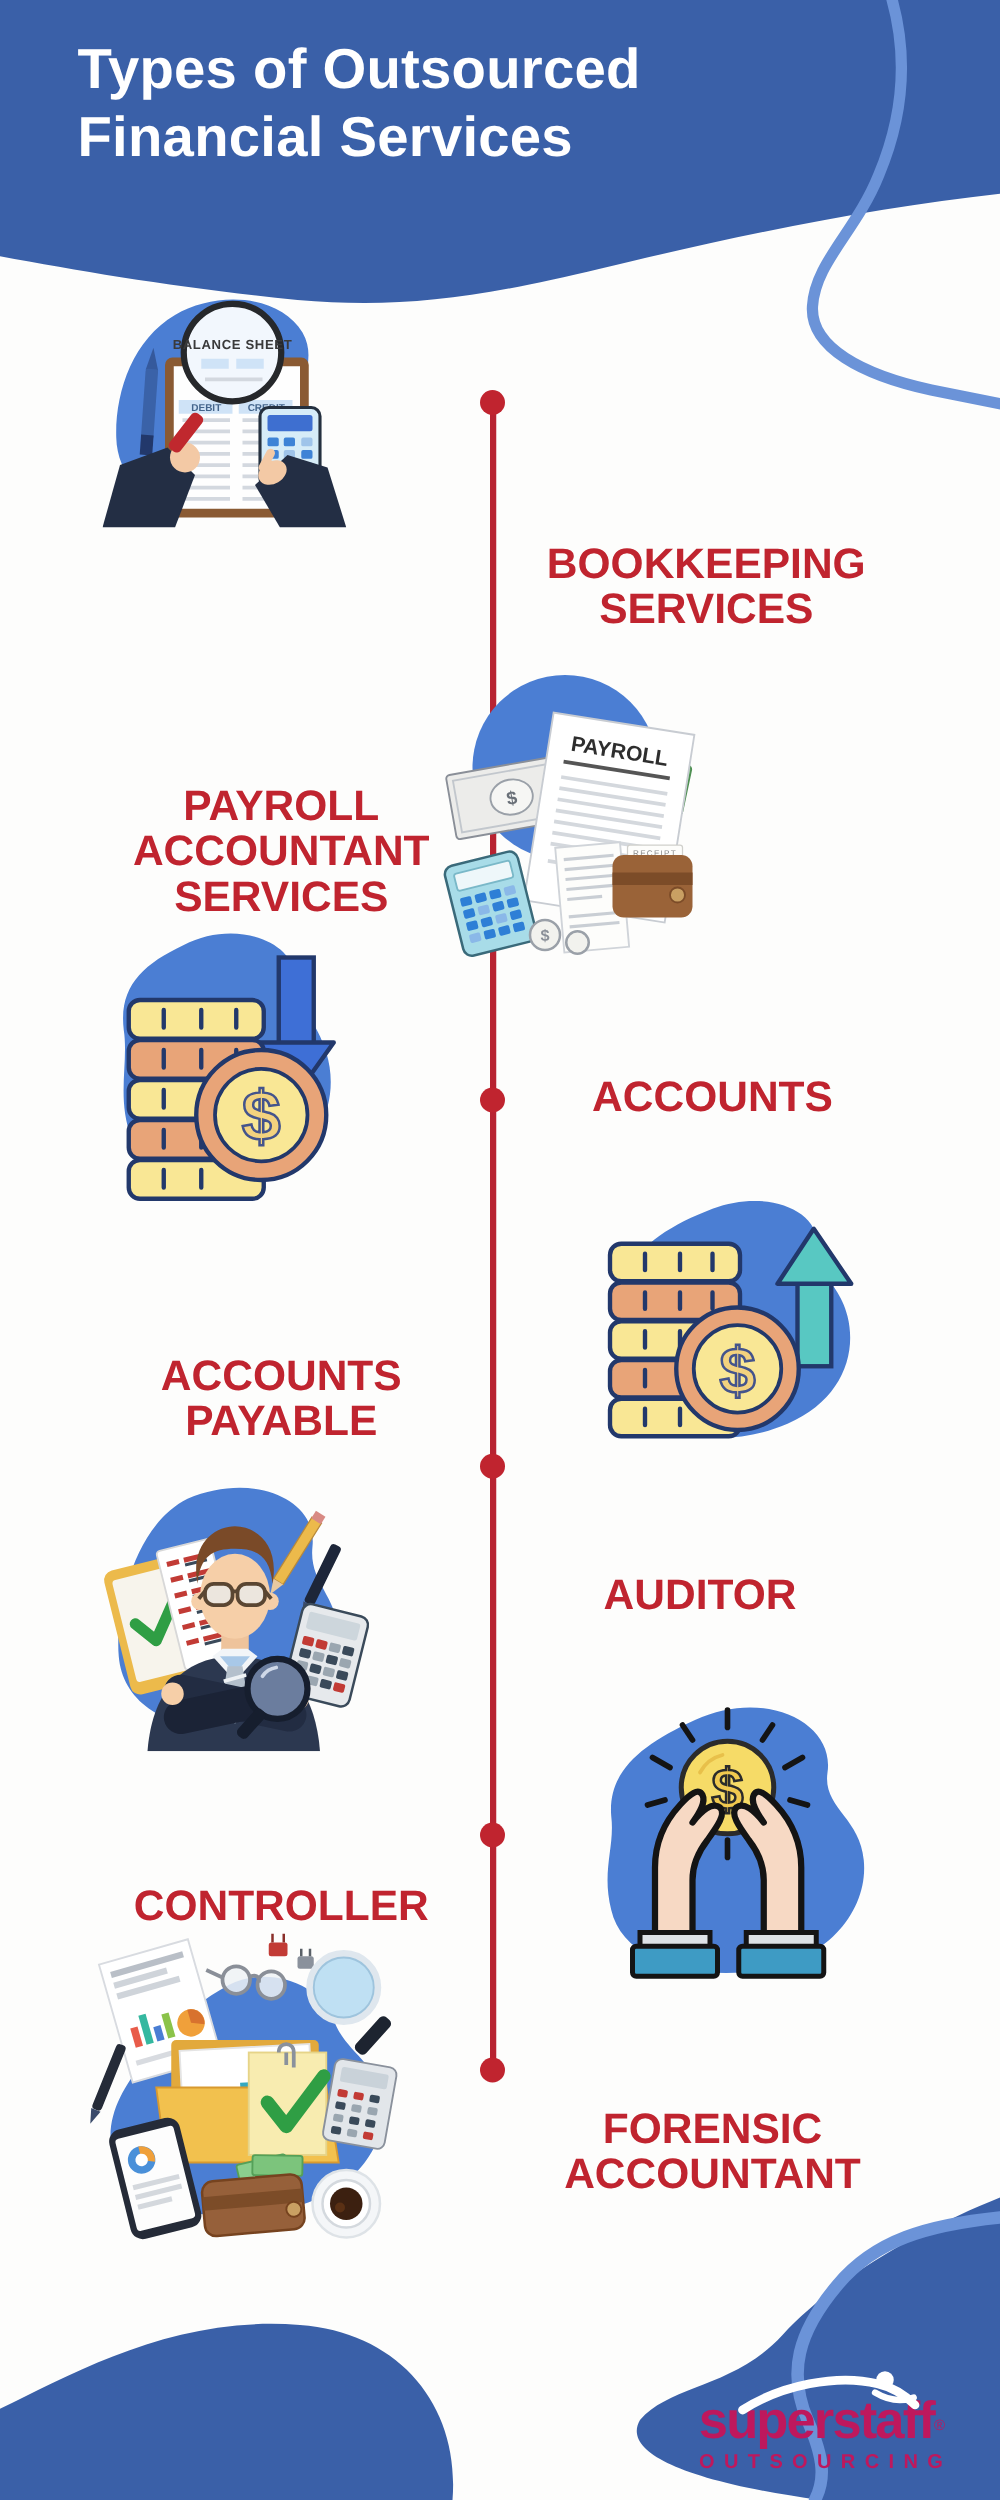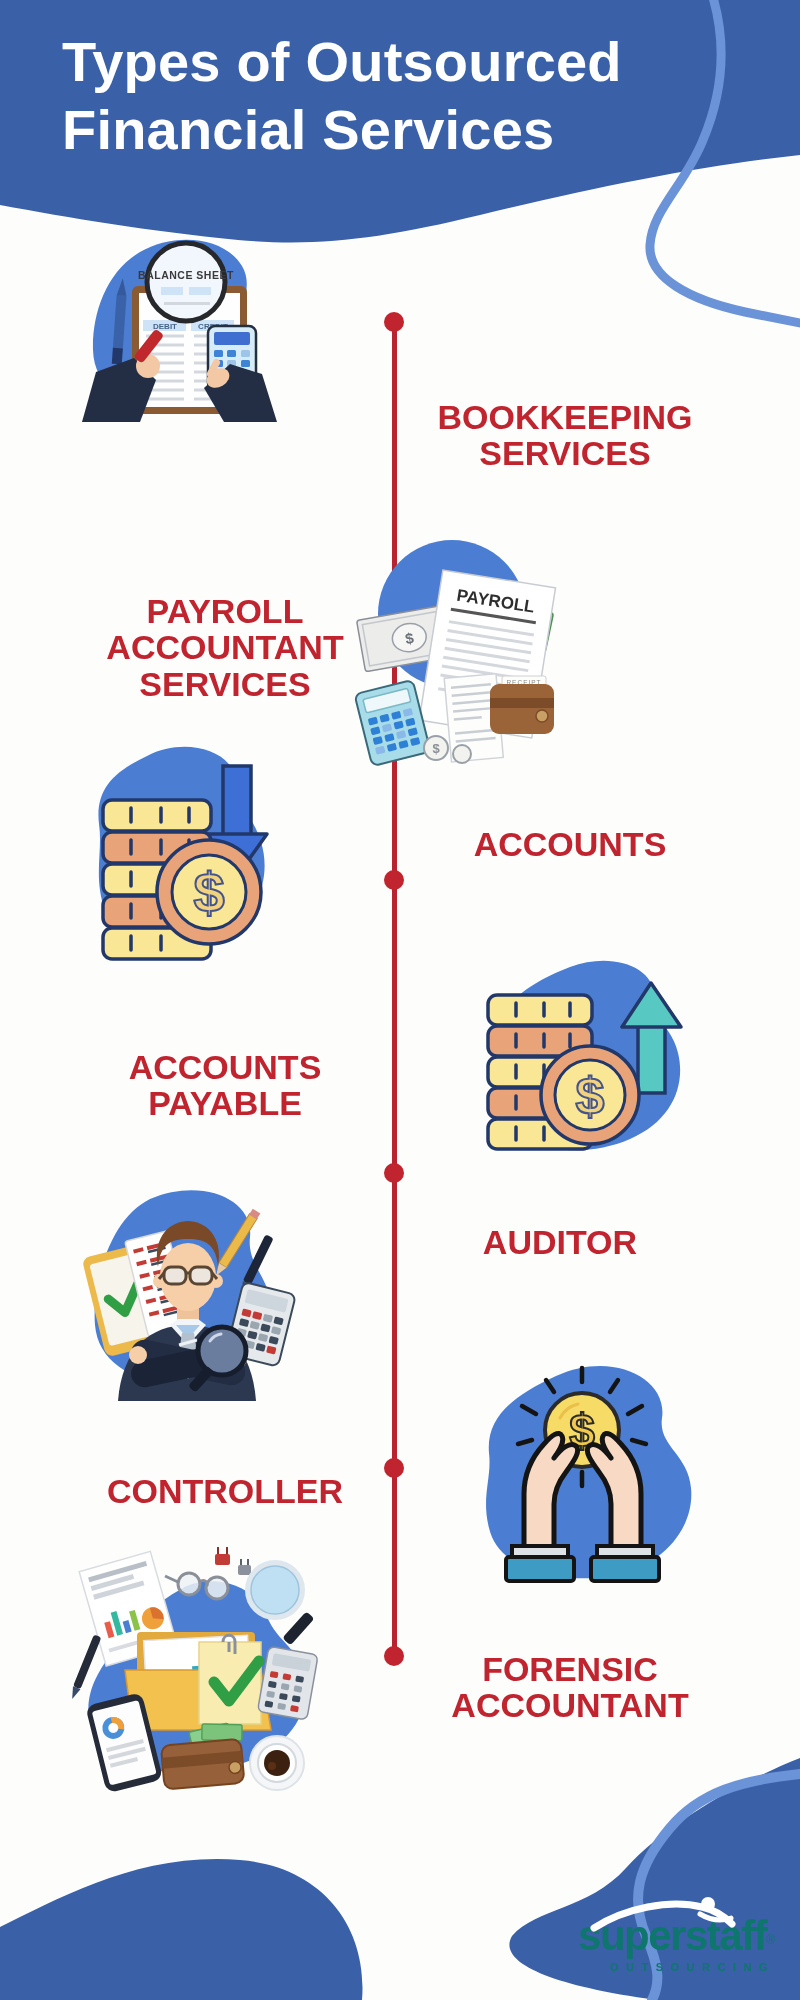--- a/index.html
+++ b/index.html
@@ -6,45 +6,45 @@
   html,body { background:#ffffff; }
   .canvas {
     position:relative; width:800px; height:2000px;
     background:#fdfdfc; overflow:hidden;
     font-family:"Liberation Sans", sans-serif;
   }
   svg text { font-family:"Liberation Sans", sans-serif; }
   .abs { position:absolute; }
   .title {
     position:absolute; left:62px; top:28px;
-    color:#ffffff; font-size:56px; font-weight:bold;
+    color:#ffffff; font-size:45px; font-weight:bold;
     line-height:1.22; letter-spacing:0.2px;
   }
   .timeline-line {
     position:absolute; left:392px; top:322px;
     width:5px; height:1334px; background:#b82331;
   }
   .dot {
     position:absolute; left:384px; width:20px; height:20px;
     border-radius:50%; background:#c0242f;
   }
   .label {
     position:absolute; color:#c0242f; font-weight:bold;
     font-size:34px; line-height:1.07; text-align:center;
-    white-space:nowrap; letter-spacing:0px;
+    white-space:nowrap; letter-spacing:0px;margin-top:34px;
   }
   .illo { position:absolute; }
   .logo {
     position:absolute; left:540px; top:1912px; width:235px;
-    text-align:right; color:#0f766e;
+    text-align:center; color:#be185d;
   }
   .swoosh { position:absolute; left:50px; top:-16px; }
   .logo-text { font-size:42px; font-weight:bold; letter-spacing:-1.5px; }
   .reg { font-size:12px; vertical-align:super; }
-  .logo-sub { font-size:11px; font-weight:bold; letter-spacing:7.5px; padding-left:6px; margin-top:1px; }
+  .logo-sub { font-size:16px; font-weight:bold; letter-spacing:7.5px; padding-left:6px; margin-top:1px; }
 </style>
 </head>
 <body>
 
 <div class="canvas">
 
   <svg class="abs" style="left:0;top:0" width="800" height="340" viewBox="0 0 800 340">
     <path d="M0,0 H800 V155 C700,166 600,186 480,215 C380,239 318,247 238,240 C148,231 70,218 0,205 Z" fill="#3a60a8"></path>
     <path d="M712,-6 C726,40 724,90 703,140 C685,185 652,210 650,245 C648,278 690,300 745,312 C765,316 785,320 805,324" fill="none" stroke="#6b93d8" stroke-width="9" stroke-linecap="round"></path>
   </svg>

